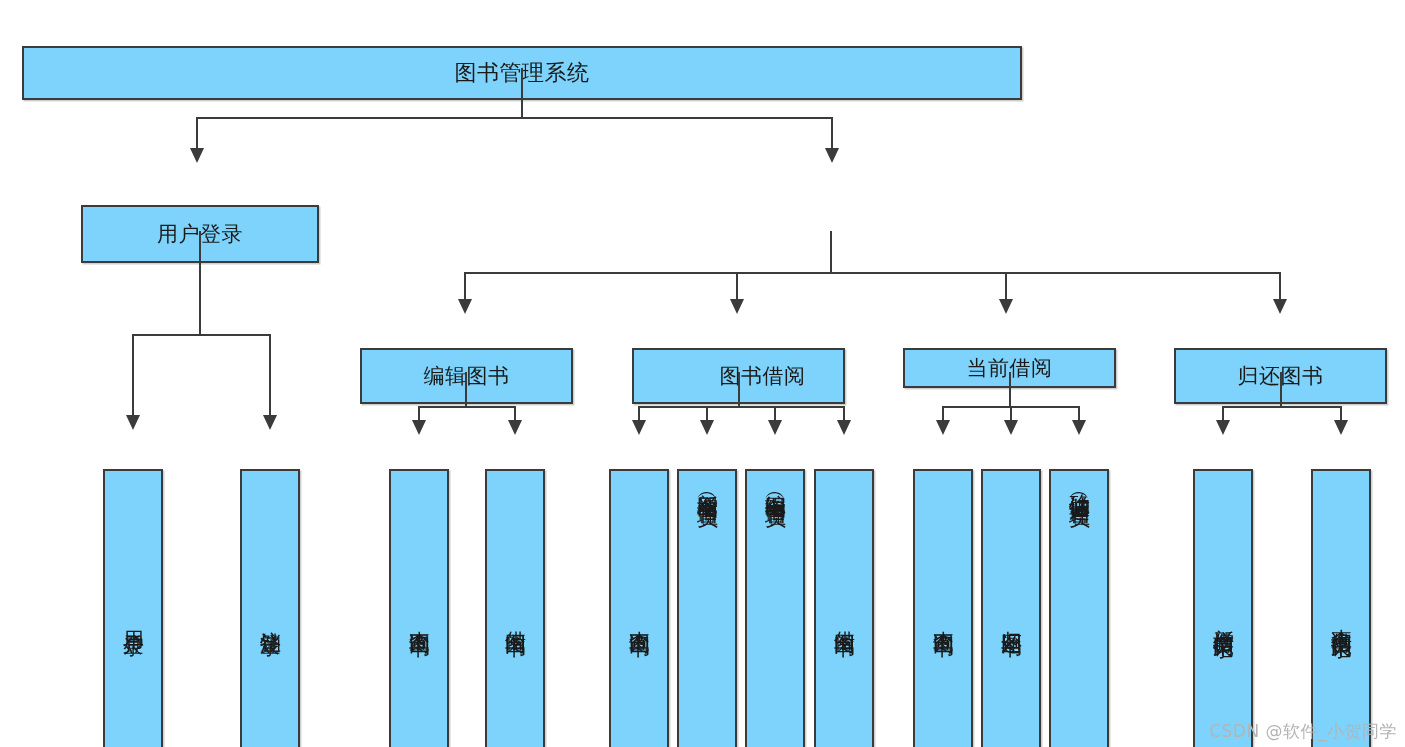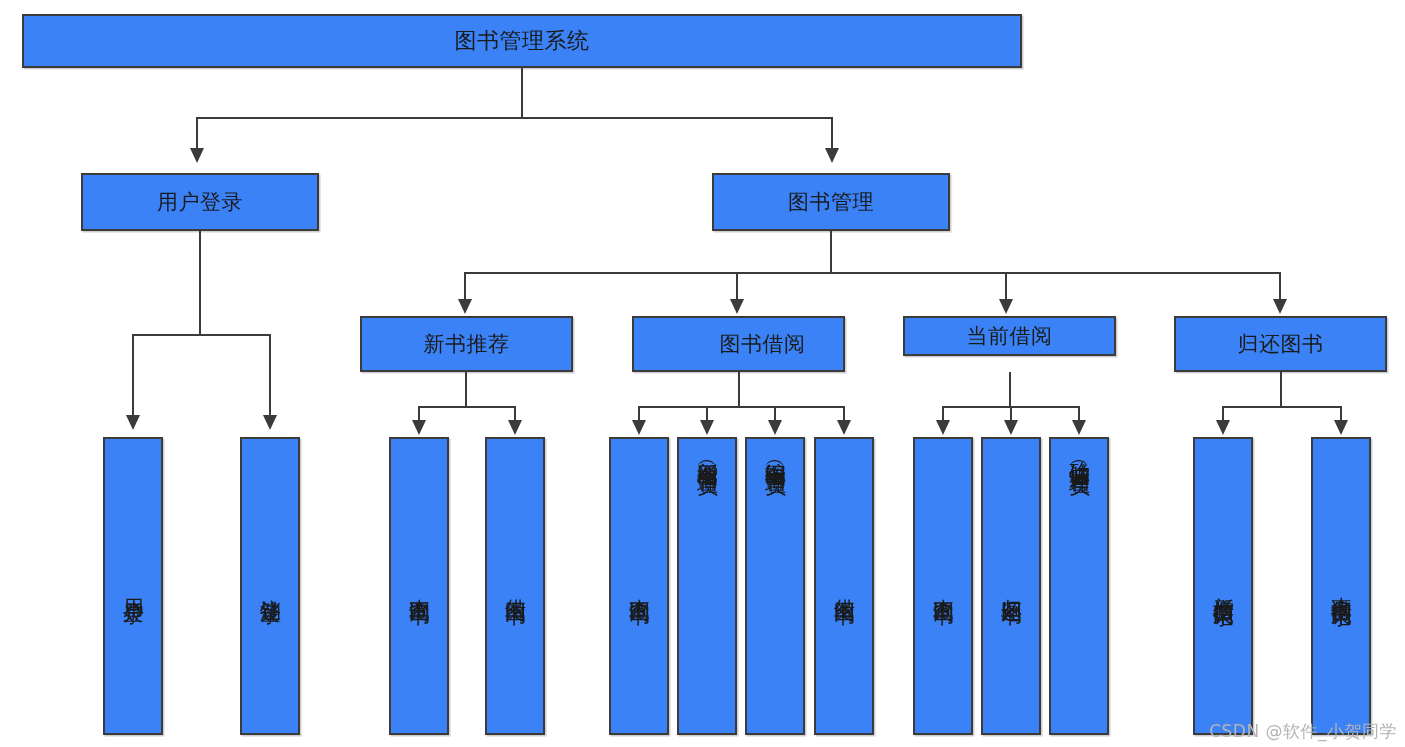--- a/index.html
+++ b/index.html
@@ -15,26 +15,27 @@
     position: relative;
     width: 1405px;
     height: 747px;
     background: #ffffff;
     overflow: hidden;
   }
   .node {
     position: absolute;
     box-sizing: border-box;
     border: 2px solid #3b3b3b;
-    background: #3b82f6;
+    background: #7dd3fc;
     display: flex;
     align-items: center;
     justify-content: center;
     color: #1a1a1a;
     box-shadow: 1.5px 1.5px 0 0 #cfcfcf;
+    margin-top: 32px;
   }
   .node .label {
     display: block;
     text-align: center;
     line-height: 1.08;
     letter-spacing: 0.5px;
   }
   
   .node.h .label {
     font-size: 21px;
@@ -100,44 +101,41 @@
 
   <div class="ln vert" style="left:196px; top:117px; width:2px; height:34px;"></div>
   <div class="arrow" style="left:190px; top:148px;"></div>
   <div class="ln vert" style="left:831px; top:117px; width:2px; height:34px;"></div>
   <div class="arrow" style="left:825px; top:148px;"></div>
 
   <div class="node h" style="left:81px; top:173px; width:238px; height:58px;">
     <span class="label">用户登录</span>
   </div>
 
-  <div class="node h" style="left:712px; top:173px; width:238px; height:58px;">
-    <span class="label">图书管理</span>
-  </div>
 
   <div class="ln vert" style="left:199px; top:231px; width:2px; height:104px;"></div>
   <div class="ln horz" style="left:132px; top:334px; width:139px; height:2px;"></div>
   <div class="ln vert" style="left:132px; top:334px; width:2px; height:83px;"></div>
   <div class="arrow" style="left:126px; top:415px;"></div>
   <div class="ln vert" style="left:269px; top:334px; width:2px; height:83px;"></div>
   <div class="arrow" style="left:263px; top:415px;"></div>
 
   <div class="ln vert" style="left:830px; top:231px; width:2px; height:42px;"></div>
   <div class="ln horz" style="left:464px; top:272px; width:817px; height:2px;"></div>
   <div class="ln vert" style="left:464px; top:272px; width:2px; height:30px;"></div>
   <div class="arrow" style="left:458px; top:299px;"></div>
   <div class="ln vert" style="left:736px; top:272px; width:2px; height:30px;"></div>
   <div class="arrow" style="left:730px; top:299px;"></div>
   <div class="ln vert" style="left:1005px; top:272px; width:2px; height:30px;"></div>
   <div class="arrow" style="left:999px; top:299px;"></div>
   <div class="ln vert" style="left:1279px; top:272px; width:2px; height:30px;"></div>
   <div class="arrow" style="left:1273px; top:299px;"></div>
 
   <div class="node h" style="left:360px; top:316px; width:213px; height:56px;">
-    <span class="label">新书推荐</span>
+    <span class="label">编辑图书</span>
   </div>
   <div class="node h" style="left:632px; top:316px; width:213px; height:56px;padding-left:48px;">
     <span class="label">图书借阅</span>
   </div>
   <div class="node h" style="left:903px; top:316px; width:213px; height:40px;">
     <span class="label">当前借阅</span>
   </div>
   <div class="node h" style="left:1174px; top:316px; width:213px; height:56px;">
     <span class="label">归还图书</span>
   </div>

